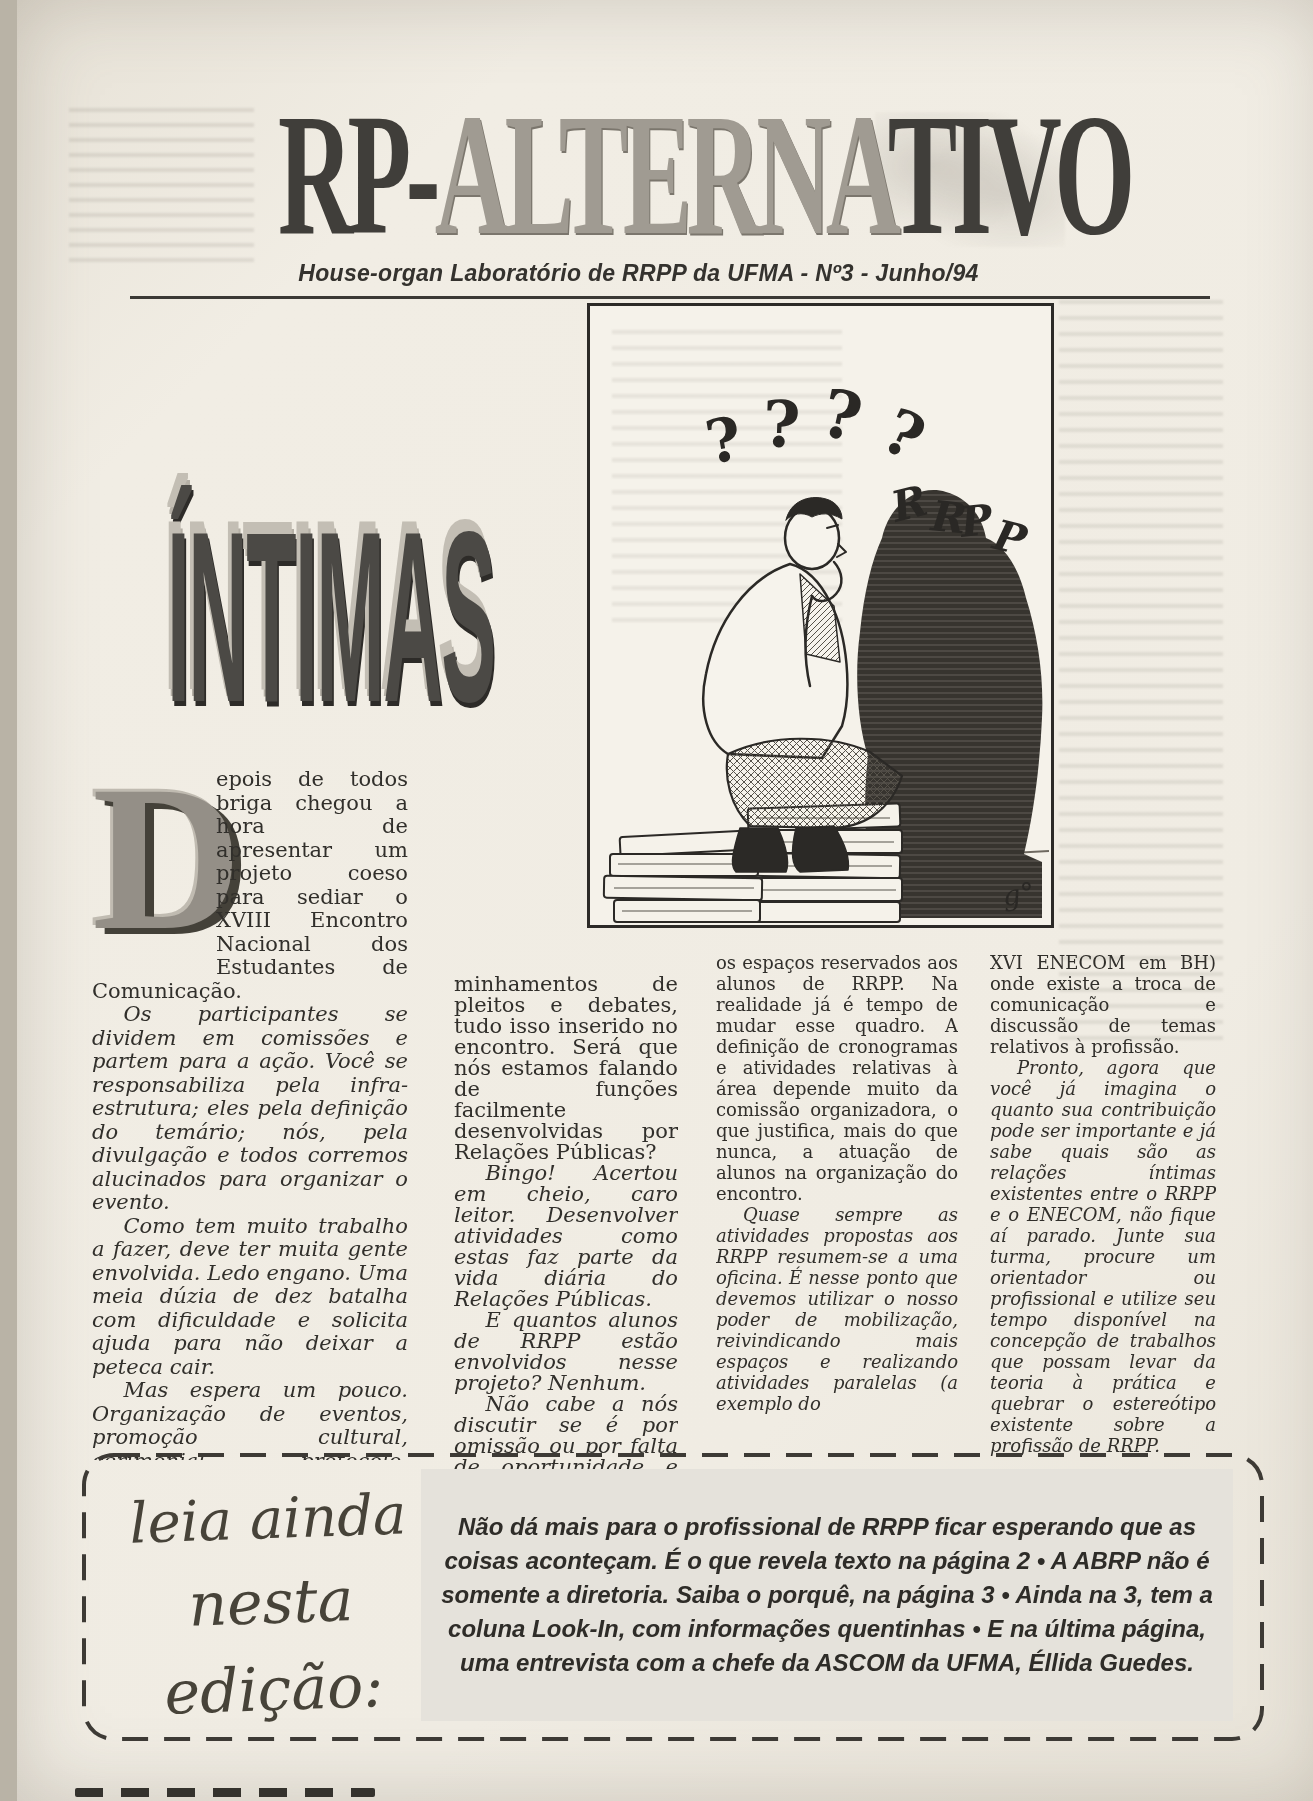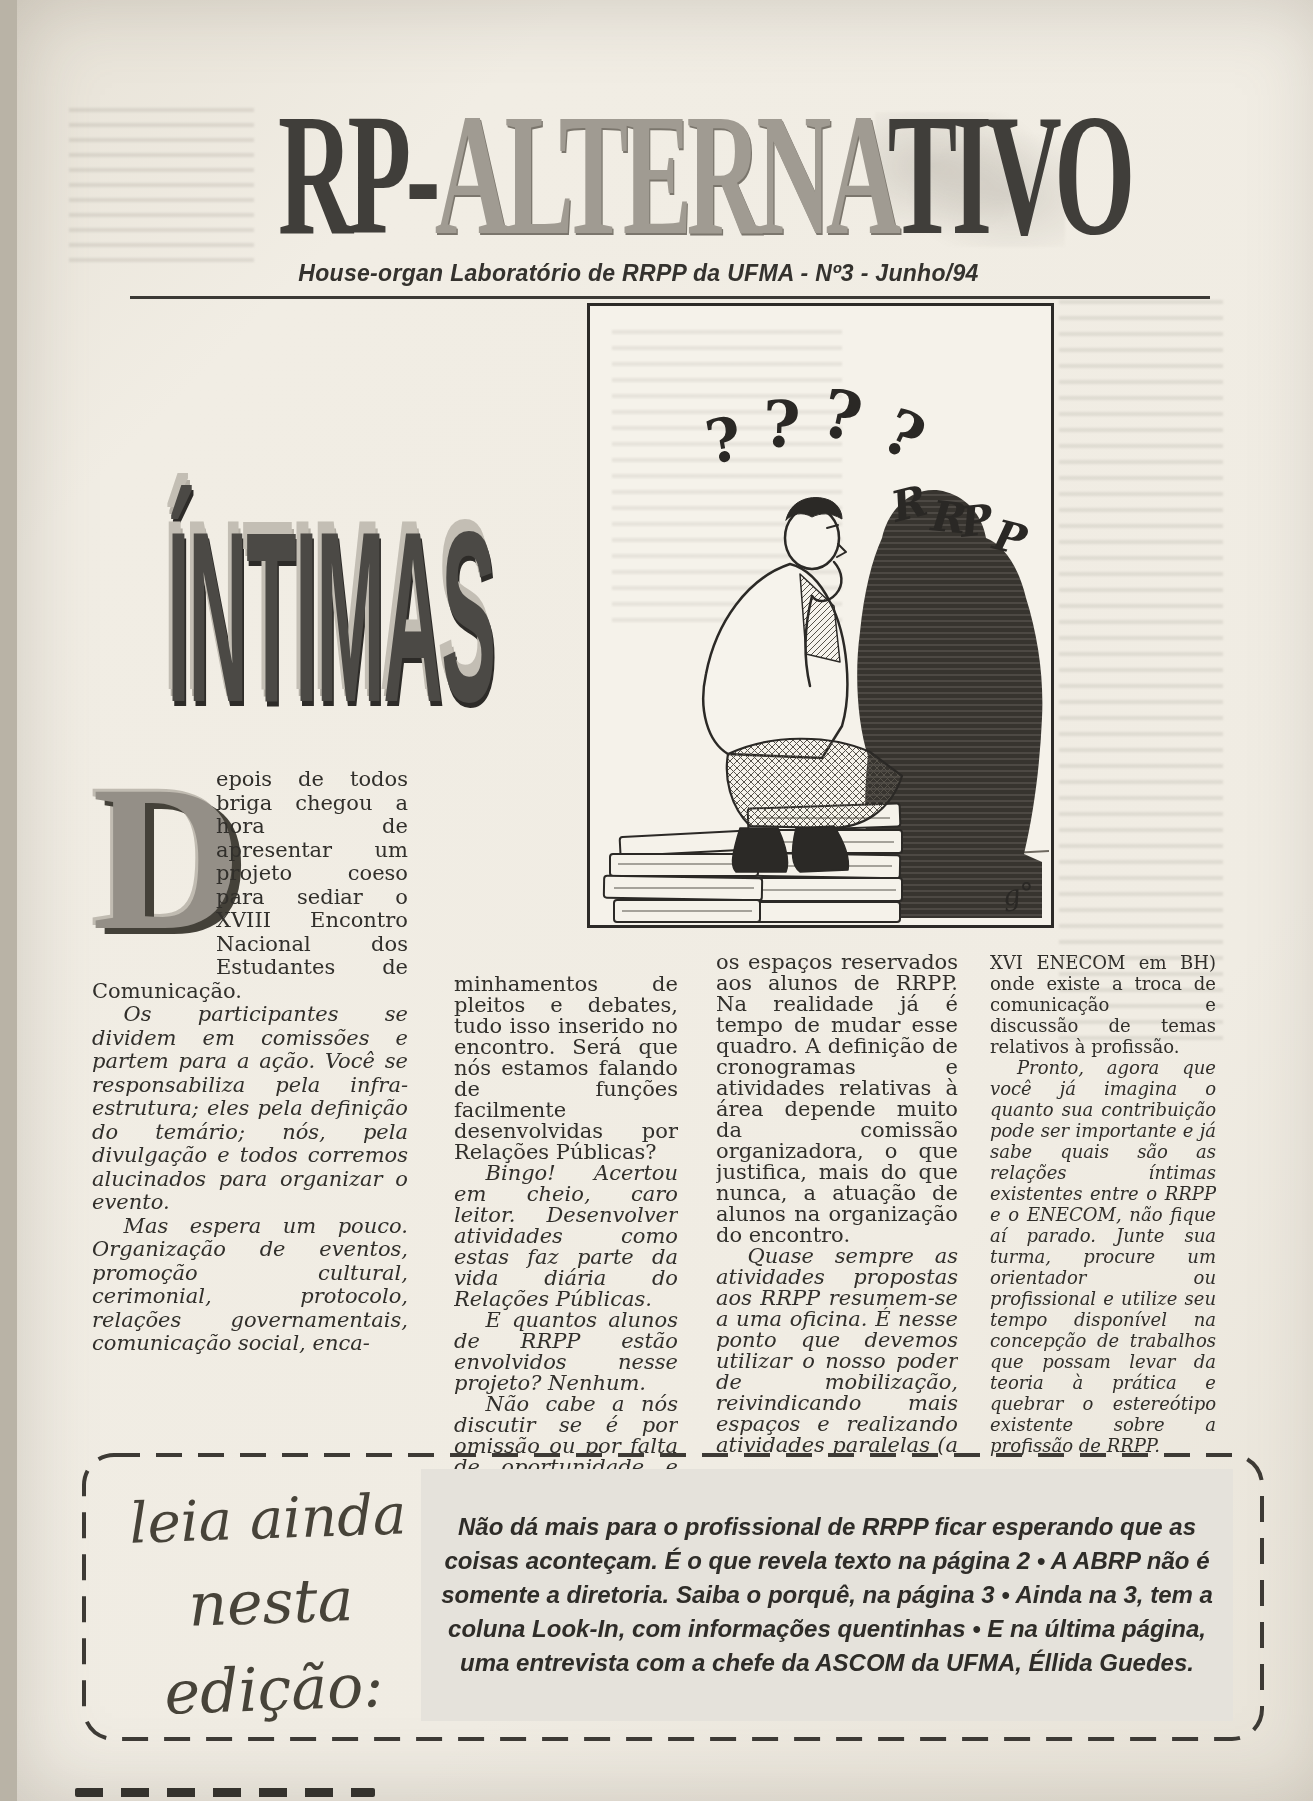--- a/index.html
+++ b/index.html
@@ -31,21 +31,21 @@
   .box-ghost{position:absolute;left:22px;top:24px;width:230px;height:300px;
     background:repeating-linear-gradient(180deg,rgba(104,97,86,.10) 0 4px,transparent 4px 16px);
     filter:blur(1px);}
   .illus-box svg{position:relative;display:block;width:100%;height:100%;}
   
   .col{position:absolute;overflow:hidden;text-align:justify;color:#312f2b;}
   .col p{margin:0;}
   .indent{text-indent:1.5em;font-style:italic;}
   .col1{left:75px;top:768px;width:316px;height:692px;font-size:21px;line-height:23.5px;}
   .col2{left:437px;top:798px;width:224px;height:672px;font-size:21px;line-height:21px;}
-  .col3{left:699px;top:952px;width:242px;height:506px;font-size:21px;line-height:21px;}
+  .col3{left:699px;top:952px;width:242px;height:506px;font-size:18px;line-height:21px;}
   .col4{left:973px;top:952px;width:226px;height:506px;font-size:18px;line-height:21px;}
   .dropcap{float:left;width:112px;height:192px;margin:6px 12px 0 0;
     font-family:"Liberation Serif",serif;font-weight:bold;font-size:208px;line-height:168px;
     color:#948f87;text-shadow:9px 6px 0 #444139,-3px -3px 0 #c0bbb1;}
   .wrap-spacer{float:right;width:97px;height:176px;}
   
   .footer-box{position:absolute;left:64px;top:1452px;width:1184px;height:290px;}
   .footer-box>svg.dash{position:absolute;inset:0;width:100%;height:100%;}
   .script{position:absolute;left:20px;top:26px;width:340px;text-align:center;
     font-family:"DejaVu Serif",serif;font-style:italic;color:#474339;transform:rotate(-2deg);}
@@ -153,20 +153,21 @@
       </g>
 
       <text x="414" y="600" font-size="28" font-style="italic" font-family="DejaVu Serif, serif" fill="#2a2825" transform="rotate(-8 414 600)">g°</text>
     </svg>
   </div>
 
   <div class="col col1">
     <div class="dropcap">D</div>
     <p class="pbody">epois de todos briga chegou a hora de apresentar um projeto coeso para sediar o XVIII Encontro Nacional dos Estudantes de Comunicação.</p>
     <p class="pbody indent">Os participantes se dividem em comissões e partem para a ação. Você se responsabiliza pela infra-estrutura; eles pela definição do temário; nós, pela divulgação e todos corremos alucinados para organizar o evento.</p>
+    <p class="pbody indent">Como tem muito trabalho a fazer, deve ter muita gente envolvida. Ledo engano. Uma meia dúzia de dez batalha com dificuldade e solicita ajuda para não deixar a peteca cair.</p>
     <p class="pbody indent">Mas espera um pouco. Organização de eventos, promoção cultural, cerimonial, protocolo, relações governamentais, comunicação social, enca-</p>
   </div>
 
   <div class="col col2">
     <p class="pbody"><span class="wrap-spacer"></span><span>minhamentos de pleitos e debates, tudo isso inserido no encontro. Será que nós estamos falando de funções facilmente desenvolvidas por Relações Públicas?</span></p>
     <p class="pbody indent">Bingo! Acertou em cheio, caro leitor. Desenvolver atividades como estas faz parte da vida diária do Relações Públicas.</p>
     <p class="pbody indent">E quantos alunos de RRPP estão envolvidos nesse projeto? Nenhum.</p>
     <p class="pbody indent">Não cabe a nós discutir se é por omissão ou por falta de oportunidade e sim alertar para a chance que se tem de encarar um trabalho desse tipo, atuando diretamente na área.</p>
     <p class="pbody indent">A cada edição do ENECOM fica a expectativa de descobrir quais são</p>
   </div>

